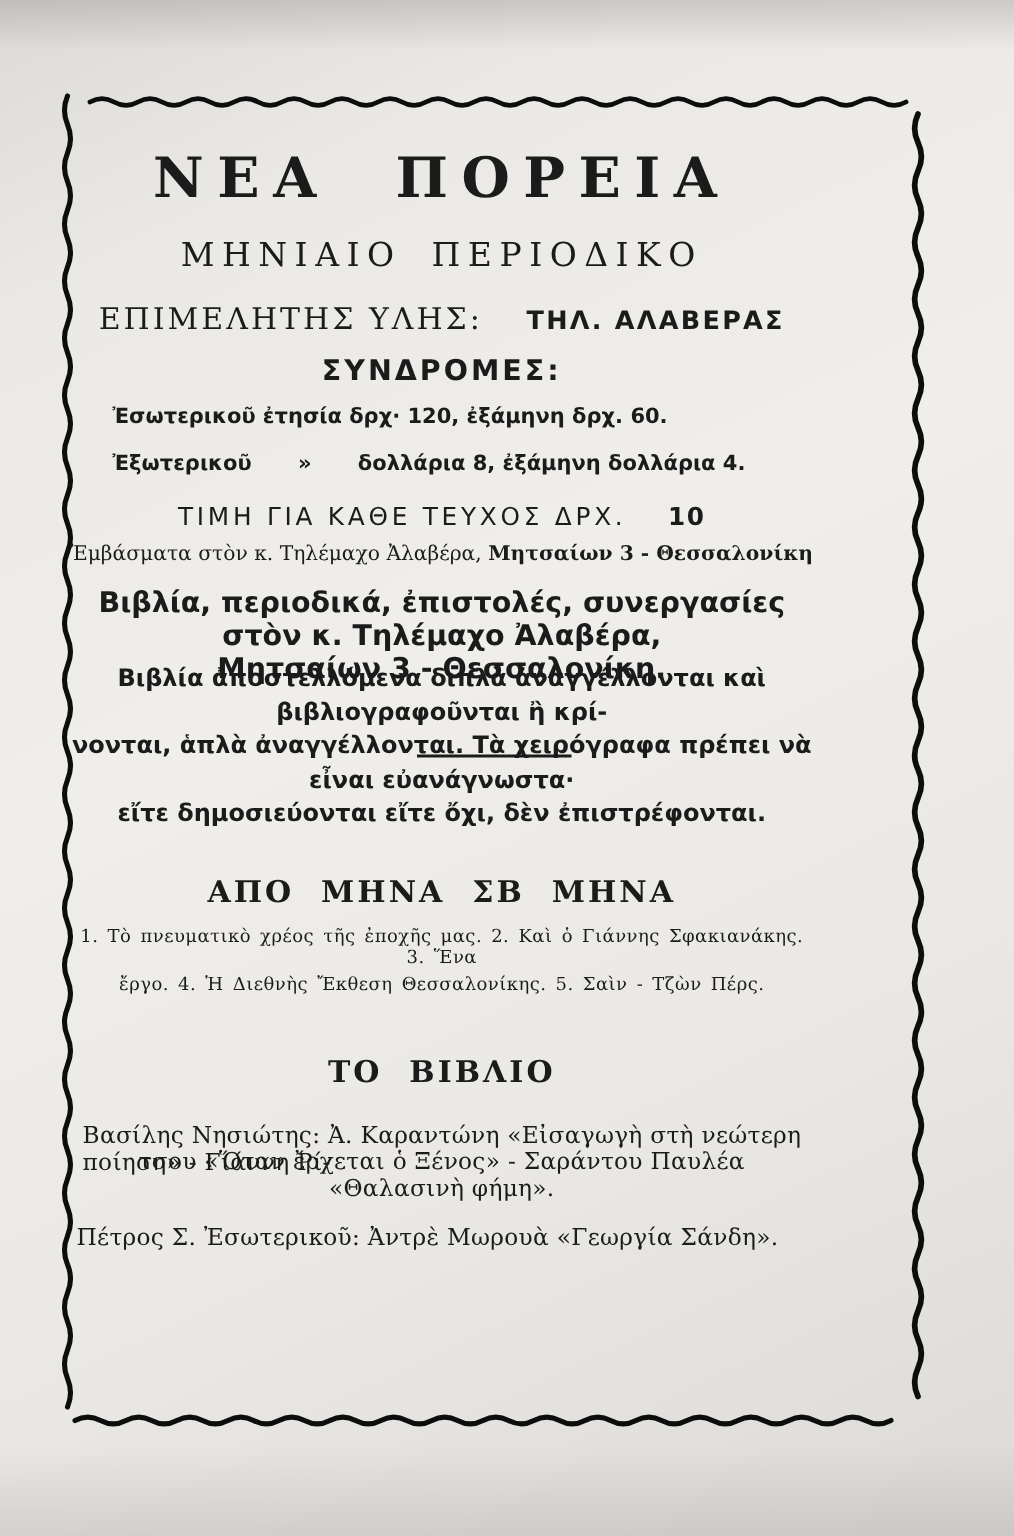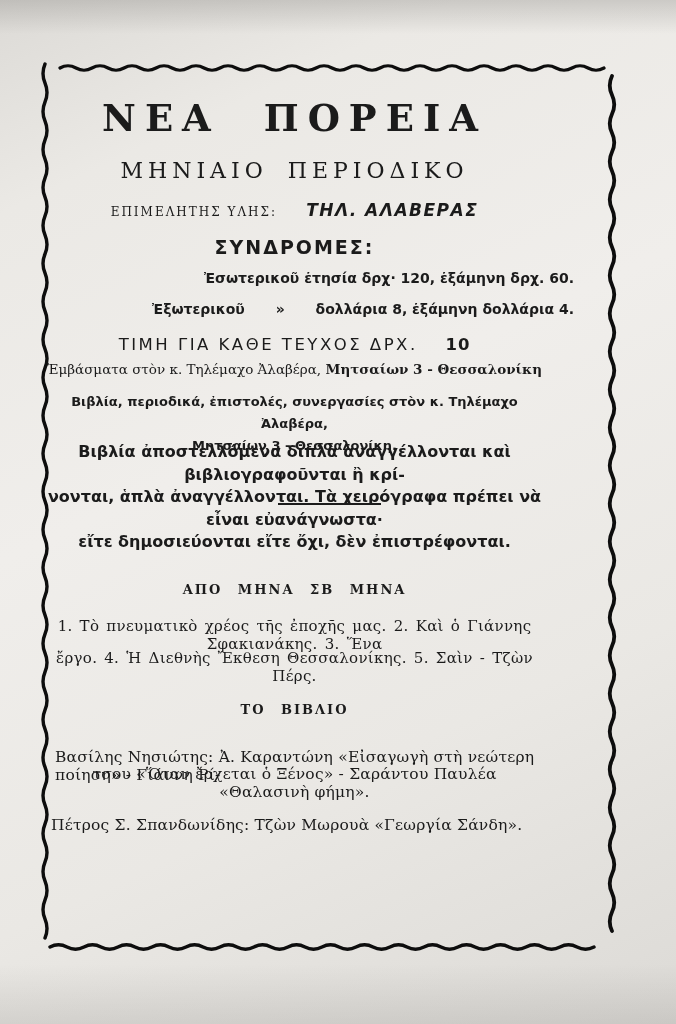--- a/index.html
+++ b/index.html
@@ -21,34 +21,34 @@
     background:linear-gradient(0deg,rgba(120,118,114,.18),rgba(120,118,114,0));
     pointer-events:none;
   }
   #border-svg{position:absolute;left:0;top:0;}
   .abs{position:absolute;left:45px;width:499px;}
   .ctr{text-align:center;}
   .serif{font-family:"DejaVu Serif", serif;}
   .sans{font-family:"DejaVu Sans", sans-serif;}
   .title{font-size:37px;font-weight:bold;letter-spacing:9px;word-spacing:22px;}
   .subtitle{font-size:22px;letter-spacing:5px;word-spacing:8px;font-weight:500;}
-  .editor-label{font-size:12px;letter-spacing:2px;}
-  .editor-name{font-size:17px;font-weight:bold;letter-spacing:1.5px;margin-left:24px;font-style:italic;}
+  .editor-label{font-size:20px;letter-spacing:2px;}
+  .editor-name{font-size:17px;font-weight:bold;letter-spacing:1.5px;margin-left:24px;}
   .syndromes{font-size:19px;font-weight:bold;letter-spacing:2px;}
-  .subline{font-size:14px;font-weight:bold;padding-left:30px;text-align:right;}
+  .subline{font-size:14px;font-weight:bold;padding-left:30px;text-align:left;}
   .gapmark{margin:0 26px;}
   .price{font-size:16.5px;letter-spacing:2.5px;}
   .price-val{font-weight:bold;margin-left:20px;letter-spacing:1px;}
   .remit{font-size:13.5px;}
   .b{font-weight:bold;}
-  .corr{font-size:13px;font-weight:600;line-height:22px;}
+  .corr{font-size:19px;font-weight:600;line-height:22px;}
   .notice{font-size:16px;font-weight:700;line-height:22.5px;}
   .divider{position:absolute;left:278px;top:503px;width:103px;height:2px;background:#1b1b1b;}
-  .sec-head{font-size:13px;font-weight:bold;letter-spacing:2px;word-spacing:9px;}
-  .listline{font-size:15px;letter-spacing:.3px;word-spacing:2px;}
+  .sec-head{font-size:20px;font-weight:bold;letter-spacing:2px;word-spacing:9px;}
+  .listline{font-size:12px;letter-spacing:.3px;word-spacing:2px;}
   .bookline{font-size:15.5px;letter-spacing:.2px;}
   .left{text-align:left;}
 </style>
 </head>
 <body>
 
 <div class="scan">
   <svg id="border-svg" width="676" height="1024" viewBox="0 0 676 1024">
       <path d="M60 68 q 8 -4.5 16 0 t 16 0 t 16 0 t 16 0 t 16 0 t 16 0 t 16 0 t 16 0 t 16 0 t 16 0 t 16 0 t 16 0 t 16 0 t 16 0 t 16 0 t 16 0 t 16 0 t 16 0 t 16 0 t 16 0 t 16 0 t 16 0 t 16 0 t 16 0 t 16 0 t 16 0 t 16 0 t 16 0 t 16 0 t 16 0 t 16 0 t 16 0 t 16 0 t 16 0" fill="none" stroke="#0d0d0d" stroke-width="3.2" stroke-linecap="round"></path>
       <path d="M45 64 q -4 9.5 0 19 t 0 19 t 0 19 t 0 19 t 0 19 t 0 19 t 0 19 t 0 19 t 0 19 t 0 19 t 0 19 t 0 19 t 0 19 t 0 19 t 0 19 t 0 19 t 0 19 t 0 19 t 0 19 t 0 19 t 0 19 t 0 19 t 0 19 t 0 19 t 0 19 t 0 19 t 0 19 t 0 19 t 0 19 t 0 19 t 0 19 t 0 19 t 0 19 t 0 19 t 0 19 t 0 19 t 0 19 t 0 19 t 0 19 t 0 19 t 0 19 t 0 19 t 0 19 t 0 19 t 0 19 t 0 19" fill="none" stroke="#0d0d0d" stroke-width="3.4" stroke-linecap="round"></path>
@@ -104,15 +104,15 @@
   <div class="abs ctr serif sec-head" style="top:582px">ΑΠΟ ΜΗΝΑ ΣΒ ΜΗΝΑ</div>
 
   <div class="abs ctr serif listline" style="top:617px">1. Τὸ πνευματικὸ χρέος τῆς ἐποχῆς μας. 2. Καὶ ὁ Γιάννης Σφακιανάκης. 3. Ἕνα</div>
   <div class="abs ctr serif listline" style="top:649px">ἔργο. 4. Ἡ Διεθνὴς Ἔκθεση Θεσσαλονίκης. 5. Σαὶν - Τζὼν Πέρς.</div>
 
   <div class="abs ctr serif bookline left" style="top:748px;padding-left:10px">Βασίλης Νησιώτης: Ἀ. Καραντώνη «Εἰσαγωγὴ στὴ νεώτερη ποίηση» - Γιάννη Ρί-</div>
 
   <div class="abs ctr serif sec-head" style="top:702px">ΤΟ ΒΙΒΛΙΟ</div>
   <div class="abs ctr serif bookline" style="top:765px">τσου «Ὅταν ἔρχεται ὁ Ξένος» - Σαράντου Παυλέα «Θαλασινὴ φήμη».</div>
 
-  <div class="abs serif bookline left" style="top:816px;padding-left:6px">Πέτρος Σ. Σπανδωνίδης: Τζὼν Μωρουὰ «Γεωργία Σάνδη».</div>
+  <div class="abs serif bookline left" style="top:816px;padding-left:6px">Πέτρος Σ. Ἐσωτερικοῦ: Ἀντρὲ Μωρουὰ «Γεωργία Σάνδη».</div>
 
 </div>
 
 </body></html>

